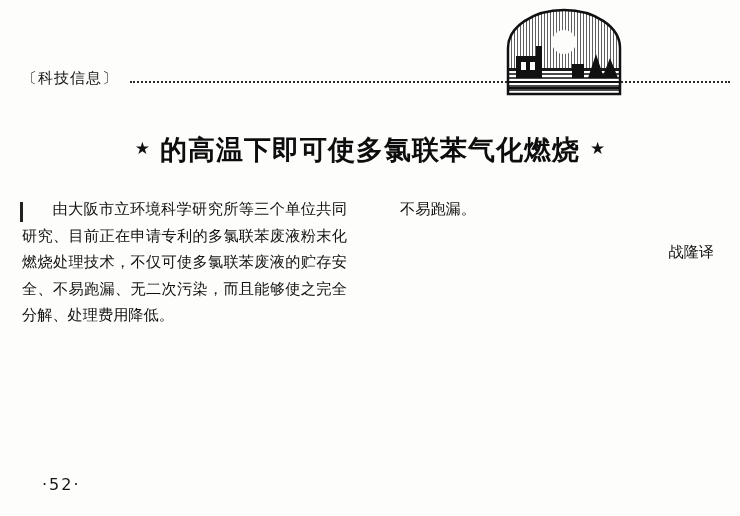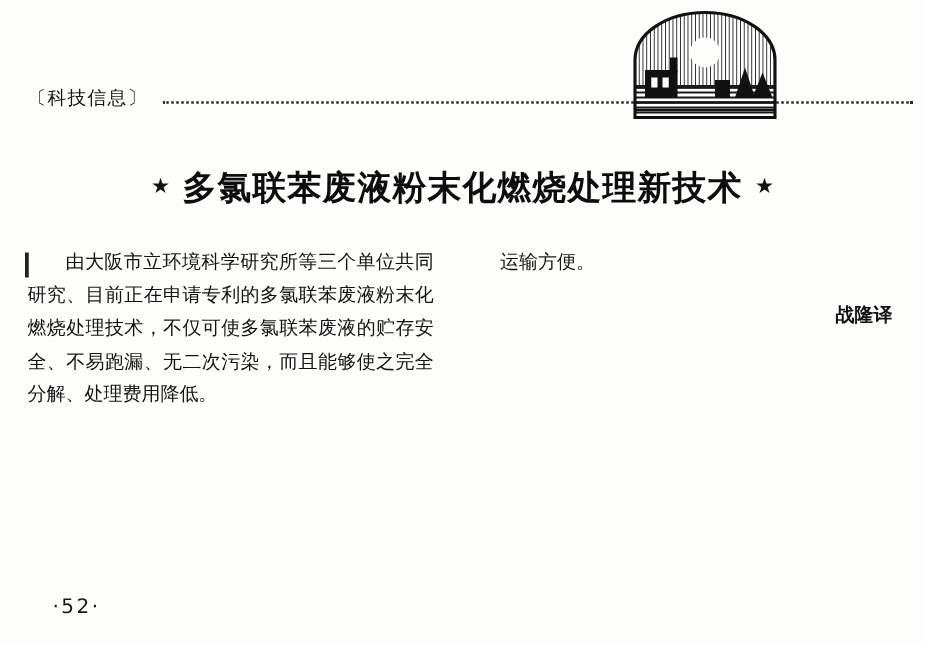--- a/index.html
+++ b/index.html
@@ -116,21 +116,21 @@
     top: 6px;
     width: 3px;
     height: 20px;
     background: #222;
   }
 
   .signature {
     margin-top: 16px;
     text-align: right;
     font-size: 15.2px;
-    font-weight: bold;
+    font-weight: normal;
     padding-right: 6px;
   }
 
   
   .folio {
     position: absolute;
     left: 42px;
     bottom: 22px;
     font-size: 16px;
     letter-spacing: 2px;
@@ -182,31 +182,31 @@
 
         <path d="M0 74 L124 74" stroke="#111" stroke-width="2"></path>
         <path d="M0 80 L124 80" stroke="#111" stroke-width="2"></path>
         <path d="M0 86 L124 86" stroke="#111" stroke-width="2"></path>
       </g>
       <path d="M6 86 L6 40 A56 38 0 0 1 118 40 L118 86 Z" fill="none" stroke="#111" stroke-width="2.5"></path>
     </svg>
   </div>
 
   <div class="title-row">
-    <span class="title-star">★</span><span class="doc-title">多氯联苯废液粉末化燃烧处理新技术</span><span class="title-star">★</span>
+    <span class="title-star">★</span><span class="doc-title">的高温下即可使多氯联苯气化燃烧</span><span class="title-star">★</span>
   </div>
 
   <div class="body-cols">
     <div class="ink-mark"></div>
 
     <div class="col col-left">
       <p class="para">由大阪市立环境科学研究所等三个单位共同研究、目前正在申请专利的多氯联苯废液粉末化燃烧处理技术，不仅可使多氯联苯废液的贮存安全、不易跑漏、无二次污染，而且能够使之完全分解、处理费用降低。</p>
     </div>
 
     <div class="col col-right">
-      <p class="para no-indent">运输方便。</p>
+      <p class="para no-indent">不易跑漏。</p>
       <div class="signature">战隆译</div>
     </div>
   </div>
 
   <div class="folio">·52·</div>
 
 </div>
 
 </body></html>

